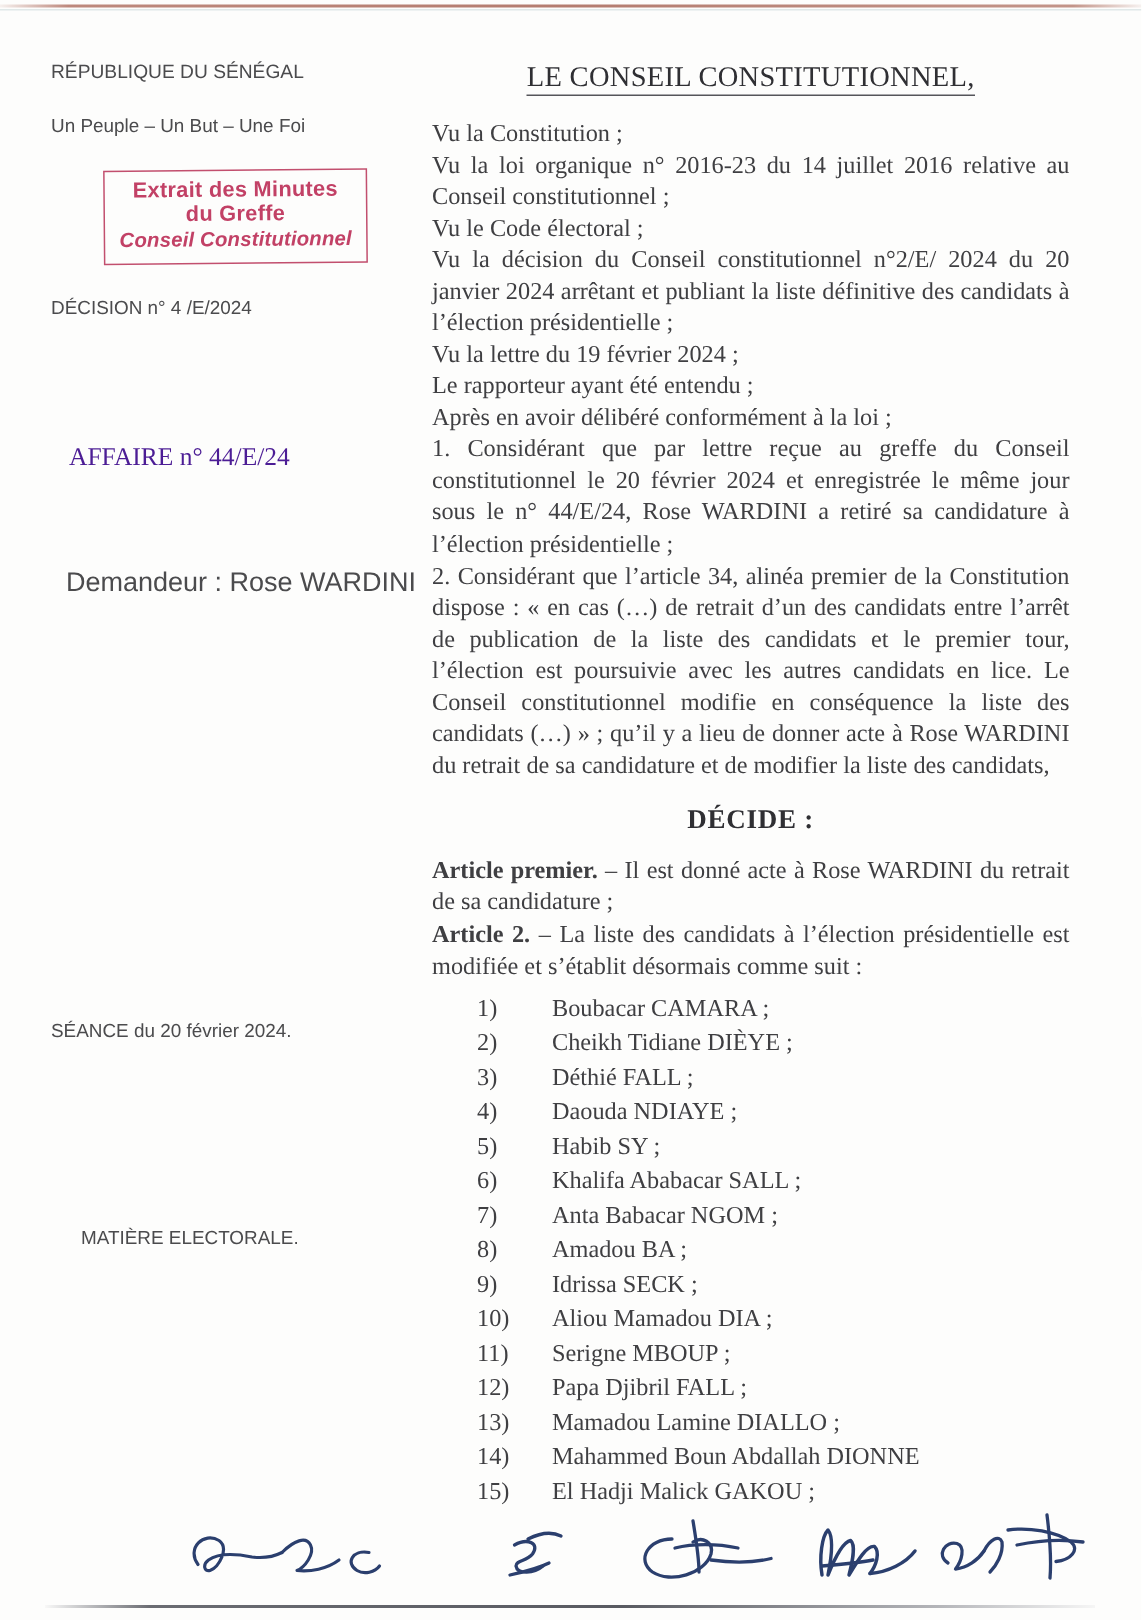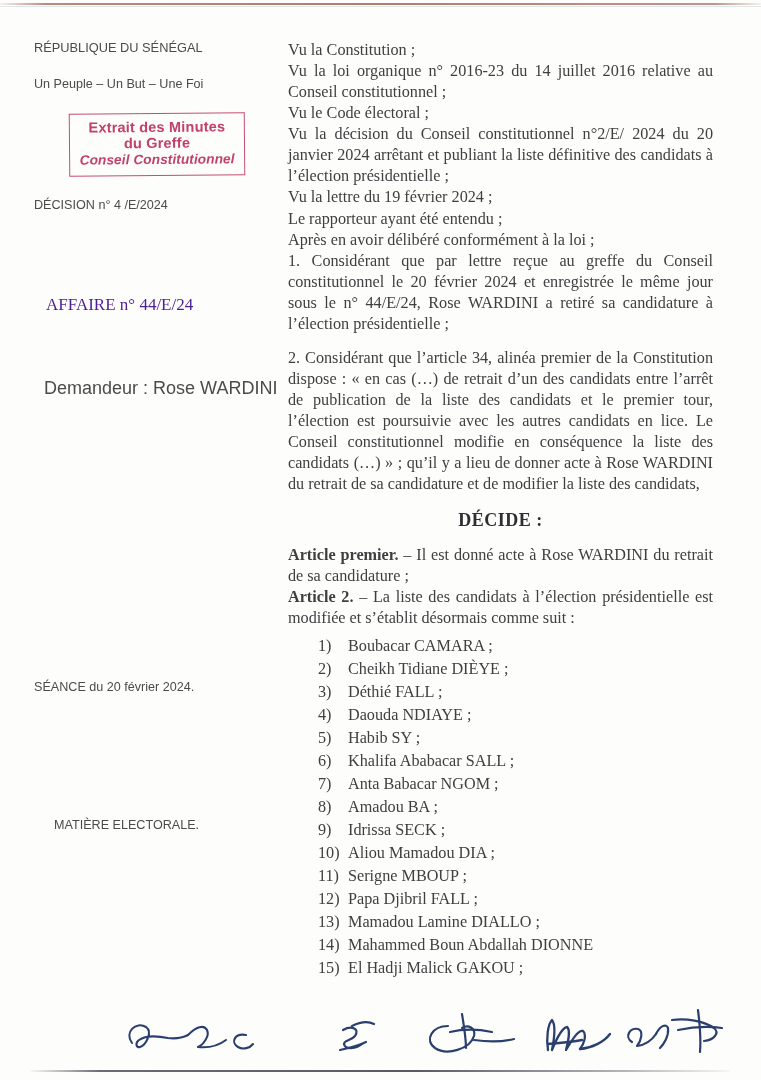--- a/index.html
+++ b/index.html
@@ -161,21 +161,21 @@
   }
   .doc-title .u {
     border-bottom: 1.3px solid #55555a;
     padding-bottom: 1px;
   }
   .para {
     text-align: justify;
     text-align-last: left;
     margin: 0;
   }
-  .para.indent-gap { margin-top: 13px; }
+  .para.indent-gap { }
 
   .decide {
     text-align: center;
     font-weight: bold;
     font-size: 18px;
     letter-spacing: 0.5px;
     margin: 14px 0 12px 0;
     color: #2f2f33;
     display: block;
   }
@@ -195,21 +195,21 @@
     line-height: 1.42;
     color: #3f3f42;
     white-space: nowrap;
   }
   ol.cand-list li .num {
     display: inline-block;
     width: 30px;
     flex: 0 0 30px;
     text-align: left;
   }
-  ol.cand-list li .nm { flex: 1 1 auto; }
+  ol.cand-list li .nm { flex: 1 1 auto; margin-left: 20px; }
 
   
   .signatures {
     position: absolute;
     left: 0;
     bottom: 14px;
     width: 761px;
     height: 70px;
     pointer-events: none;
   }
@@ -240,20 +240,21 @@
     <div class="lc-affaire">AFFAIRE n° 44/E/24</div>
 
     <div class="lc-demandeur">Demandeur : Rose WARDINI</div>
   </div>
 
   <div class="lc-seance">SÉANCE du 20 février 2024.</div>
   <div class="lc-matiere">MATIÈRE ELECTORALE.</div>
 
   <div class="right-col">
 
+    <div class="doc-title"><span class="u">LE CONSEIL CONSTITUTIONNEL,</span></div>
 
     <div>
       <div class="para">Vu la Constitution ;</div>
       <div class="para">Vu la loi organique n° 2016-23 du 14 juillet 2016 relative au Conseil constitutionnel ;</div>
       <div class="para">Vu le Code électoral ;</div>
       <div class="para">Vu la décision du Conseil constitutionnel n°2/E/ 2024 du 20 janvier 2024 arrêtant et publiant la liste définitive des candidats à l’élection présidentielle ;</div>
       <div class="para">Vu la lettre du 19 février 2024 ;</div>
       <div class="para">Le rapporteur ayant été entendu ;</div>
       <div class="para">Après en avoir délibéré conformément à la loi ;</div>
     </div>

